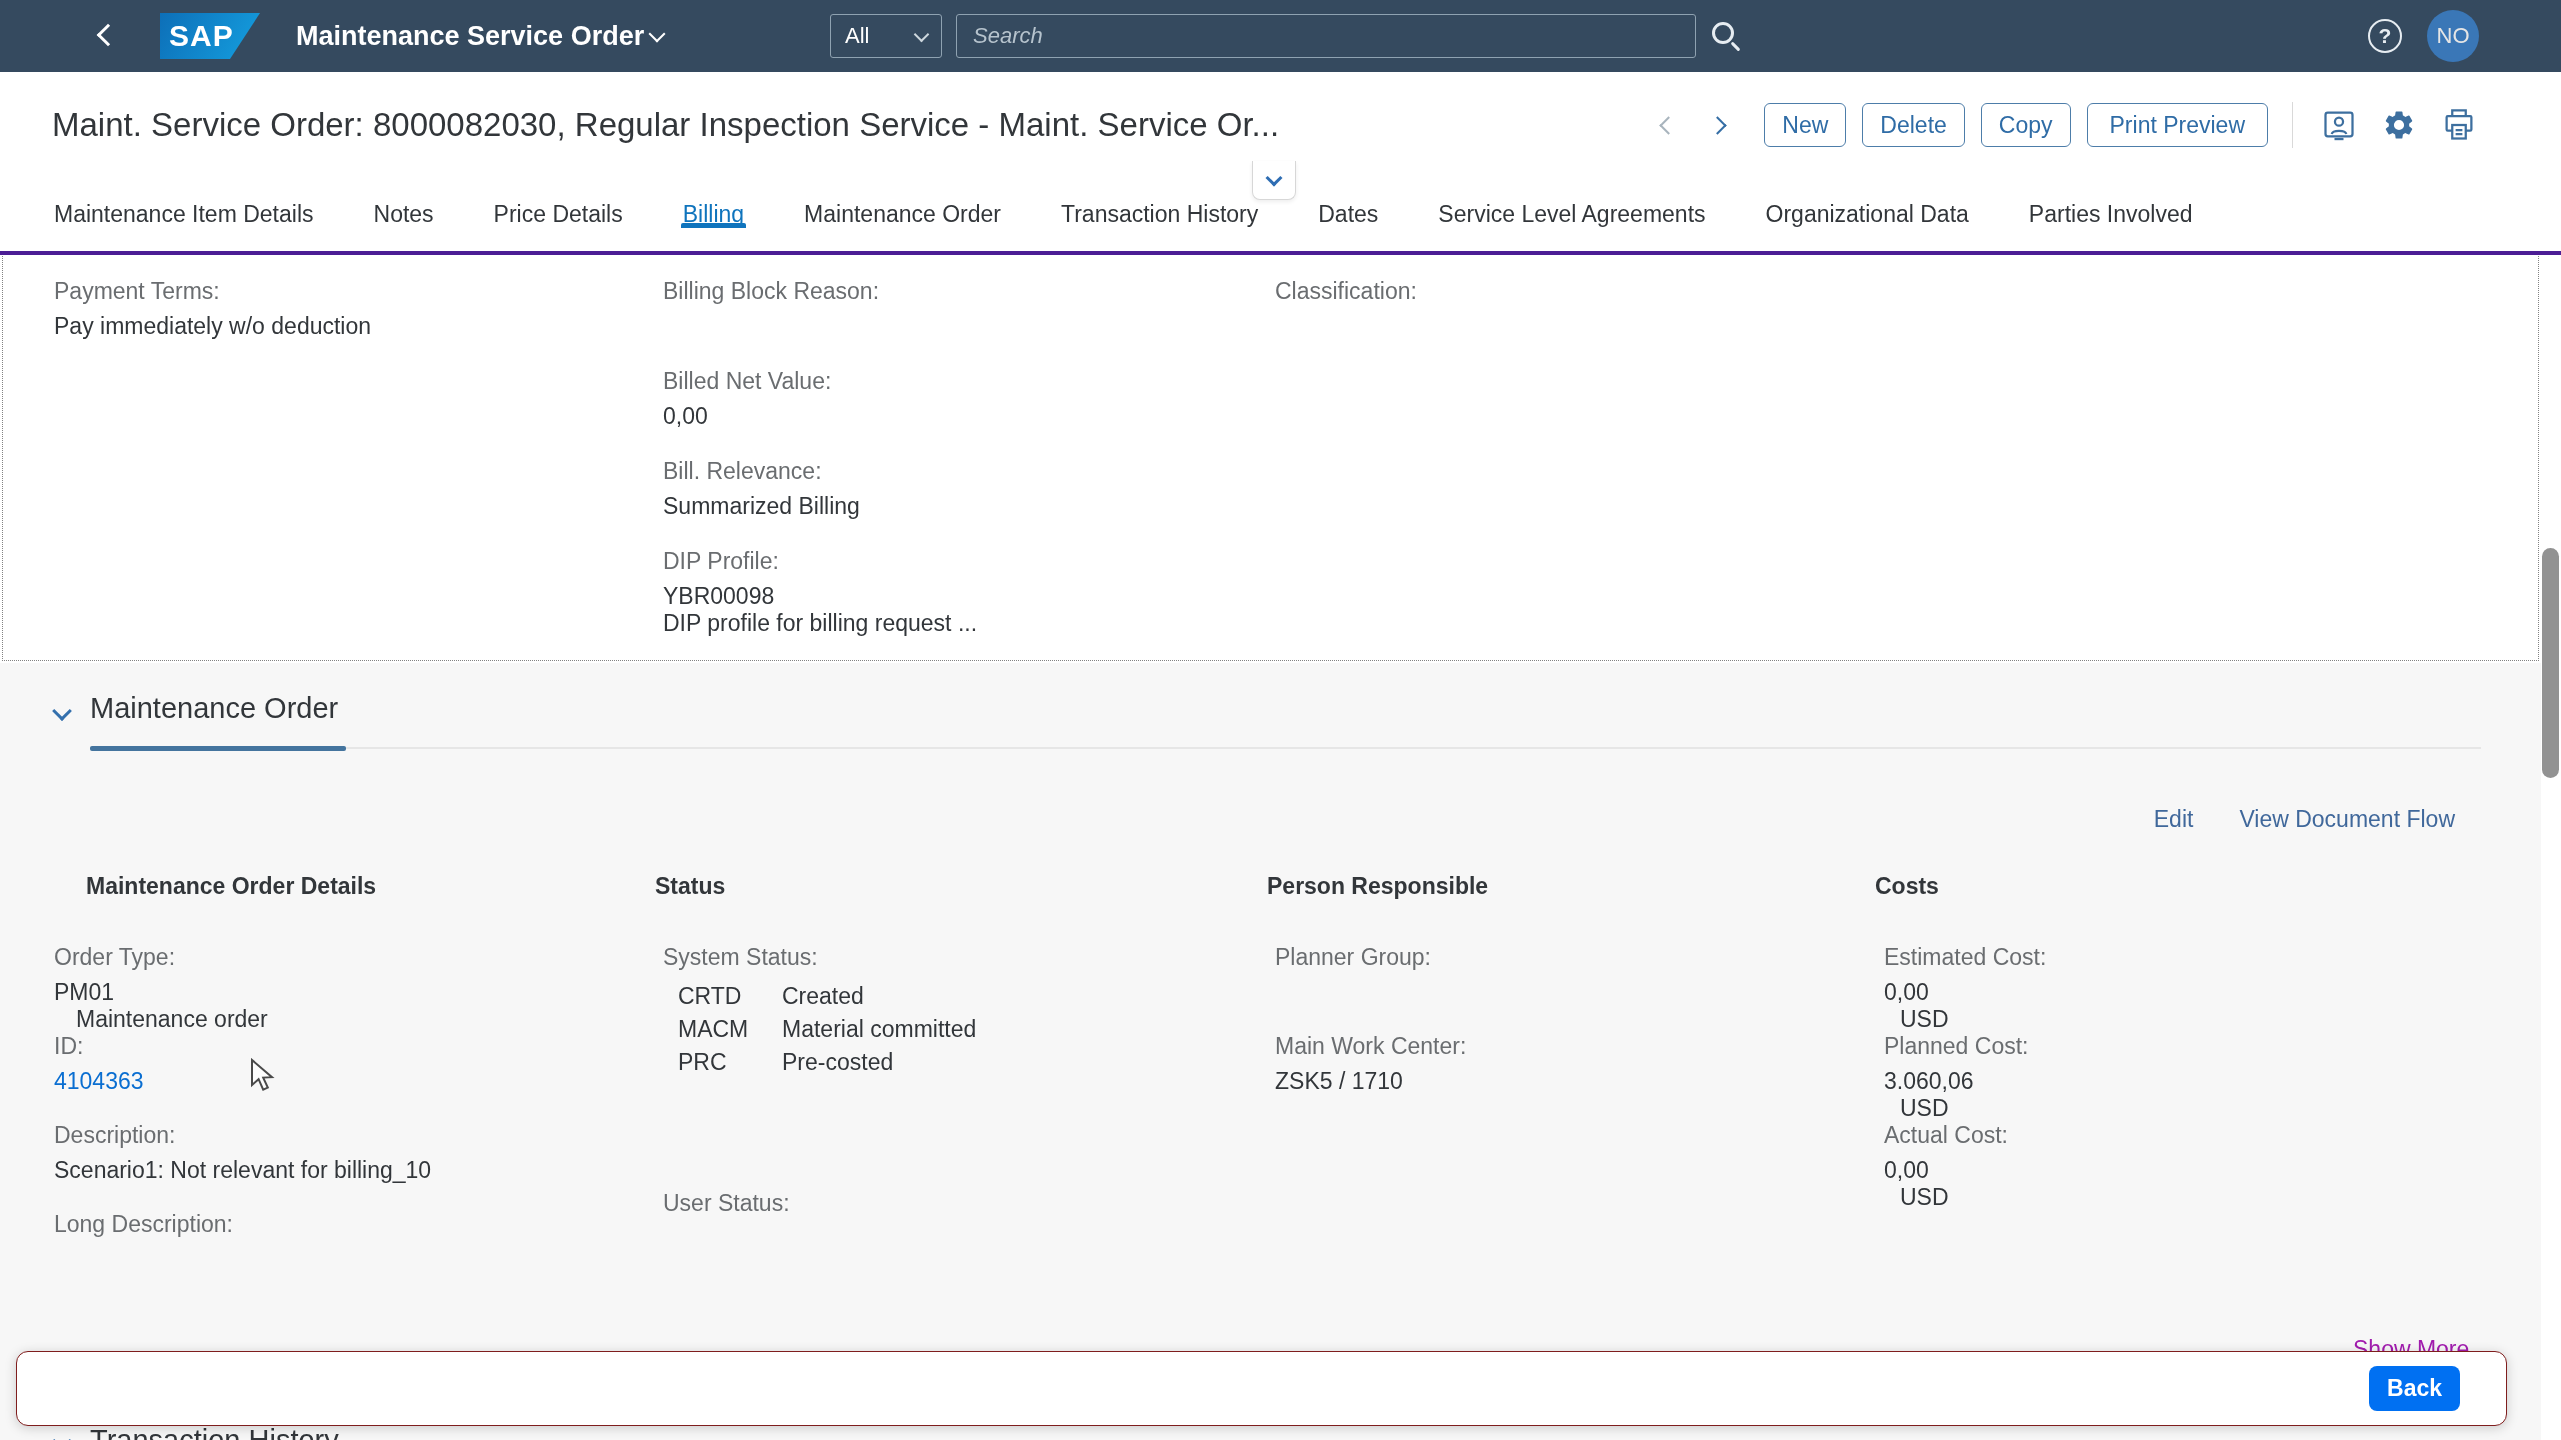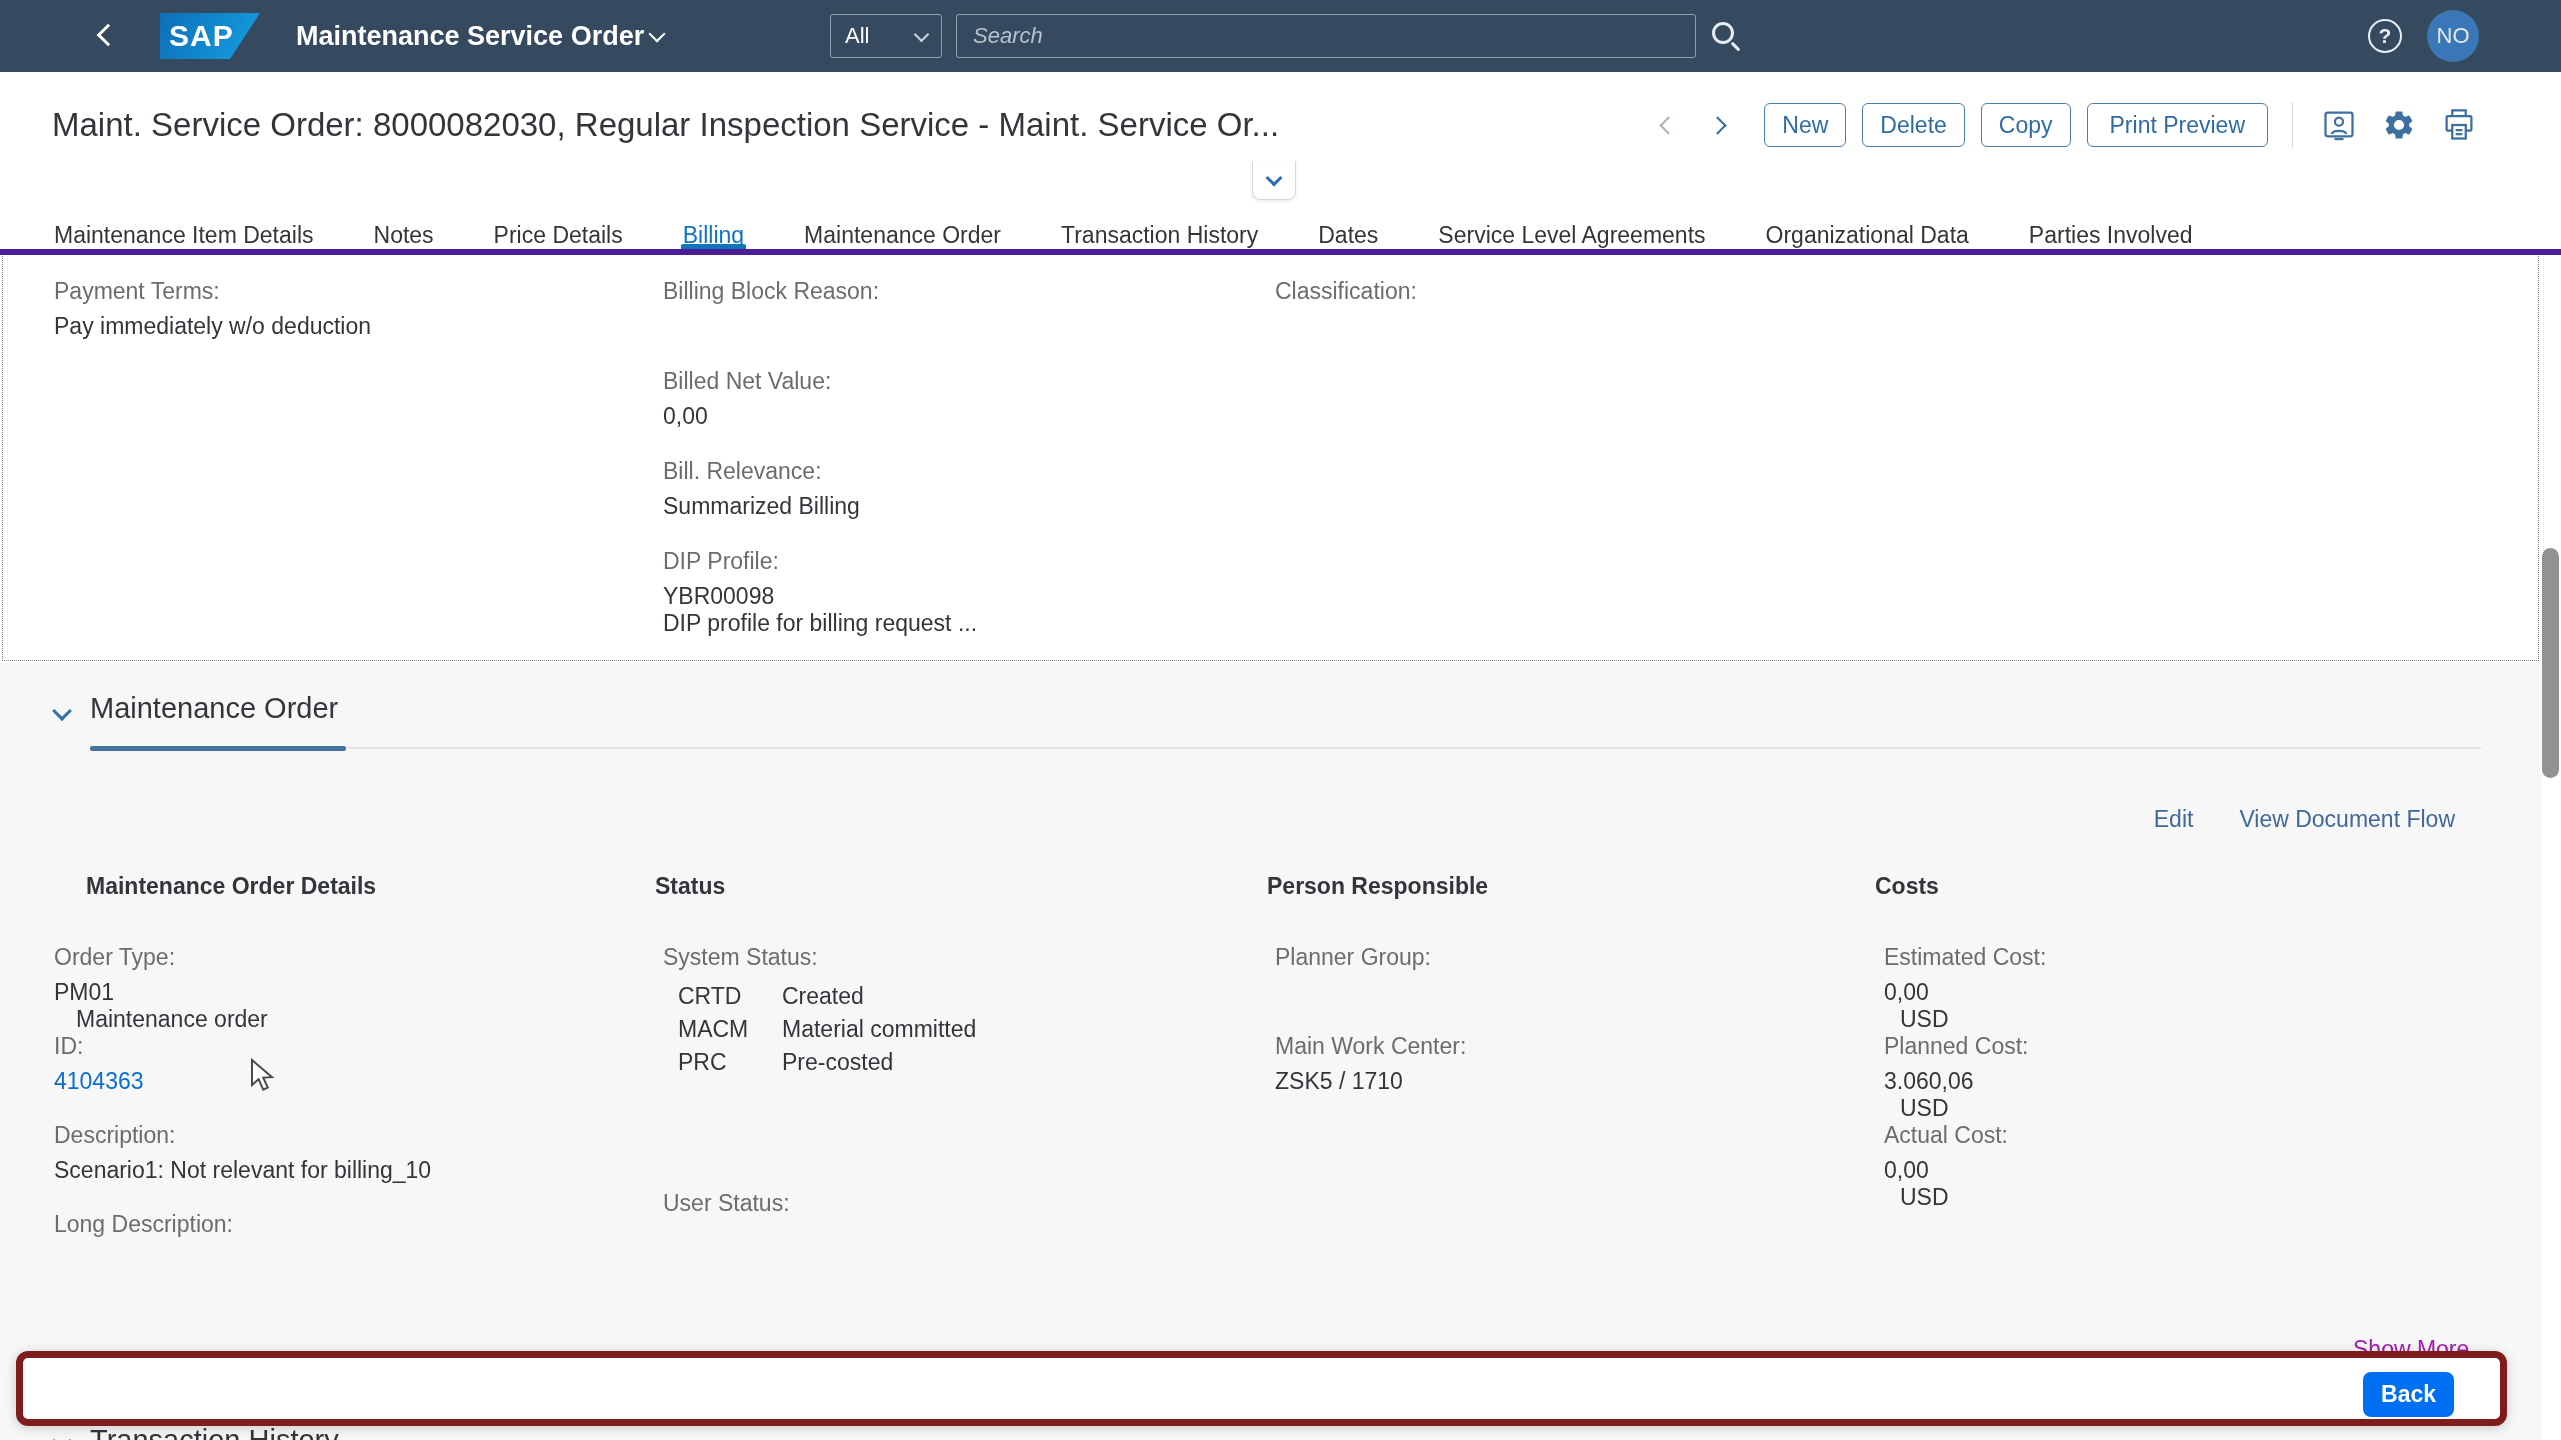--- a/index.html
+++ b/index.html
@@ -52,22 +52,22 @@
   .btn.wide{padding:0 22px;}
   .vdiv{width:1px;height:46px;background:#d9d9d9;margin:0 8px;}
   .icon-btn{display:flex;align-items:center;justify-content:center;width:44px;height:44px;cursor:pointer;}
 
   .expand-box{position:absolute;left:1252px;top:161px;width:42px;height:38px;background:#fff;border:1px solid #d7d7d7;
               border-top:none;border-radius:0 0 8px 8px;display:flex;align-items:center;justify-content:center;
               z-index:45;box-shadow:0 2px 4px rgba(0,0,0,0.07);cursor:pointer;}
   .expand-box .chev{color:#2e6db3;width:12px;height:12px;margin-top:-4px;}
 
   
-  .tabbar{position:absolute;top:178px;left:0;width:2561px;height:77px;background:#fff;border-bottom:6px solid #4c1d95;
-          box-sizing:border-box;display:flex;align-items:flex-end;padding-left:54px;gap:60px;z-index:20;}
+  .tabbar{position:absolute;top:178px;left:0;width:2561px;height:77px;background:#fff;border-bottom:4px solid #4c1d95;
+          box-sizing:border-box;display:flex;align-items:center;padding-left:54px;gap:60px;z-index:20;}
   .tab{display:flex;align-items:center;font-size:23px;color:#32363a;position:relative;cursor:pointer;white-space:nowrap;}
   .tab.active{color:#0f74bd;}
   .tab.active::after{content:"";position:absolute;left:-2px;right:-2px;bottom:0;height:5px;background:#0f74bd;border-radius:2px 2px 0 0;}
 
   
   .billing-panel{position:absolute;top:255px;left:0;width:2541px;height:408px;background:#fff;overflow:hidden;z-index:5;}
   .billing-outline{position:absolute;left:2px;right:2px;top:-8px;bottom:2px;border:1px dotted #828282;pointer-events:none;}
   .field{position:absolute;font-size:23px;line-height:27px;}
   .field .lbl{color:#6a6d70;}
   .field .val{color:#32363a;margin-top:8px;min-height:27px;white-space:nowrap;}
@@ -82,21 +82,21 @@
   .sec-underline .blue{position:absolute;left:0;top:-1px;width:256px;height:5px;background:#44749e;border-radius:2px;}
   .sec-links{position:absolute;right:106px;top:806px;display:flex;gap:46px;font-size:23px;}
   .mlink{color:#40689b;cursor:pointer;white-space:nowrap;}
   .grp-h{position:absolute;font-size:23px;font-weight:bold;color:#32363a;white-space:nowrap;}
   .status-rows{position:absolute;left:678px;top:983px;display:flex;flex-direction:column;gap:6px;font-size:23px;color:#32363a;}
   .status-row{display:flex;}
   .status-row .code{width:104px;}
   .show-more{position:absolute;left:2353px;top:1336px;font-size:23px;color:#a21caf;cursor:pointer;z-index:8;}
 
   
-  .footer-bar{position:absolute;left:16px;top:1351px;width:2491px;height:75px;background:#fff;border:7px solid #7f1d1d;
+  .footer-bar{position:absolute;left:16px;top:1351px;width:2491px;height:75px;background:#fff;border:1px solid #7f1d1d;
               border-radius:12px;box-sizing:border-box;box-shadow:0 2px 12px rgba(0,0,0,0.18);z-index:50;}
   .back-btn{position:absolute;right:46px;top:14px;height:45px;min-width:80px;padding:0 18px;background:#0070f2;color:#fff;
             border:none;border-radius:8px;font-size:23px;font-weight:bold;font-family:"Liberation Sans",sans-serif;cursor:pointer;}
 
   
   .next-sec-chev{position:absolute;left:55px;top:1434px;color:#3470ad;}
   .next-sec-chev .chev{width:14px;height:14px;}
   .next-sec-title{position:absolute;left:90px;top:1424px;font-size:29px;color:#32363a;margin:0;font-weight:normal;white-space:nowrap;}
 
   

